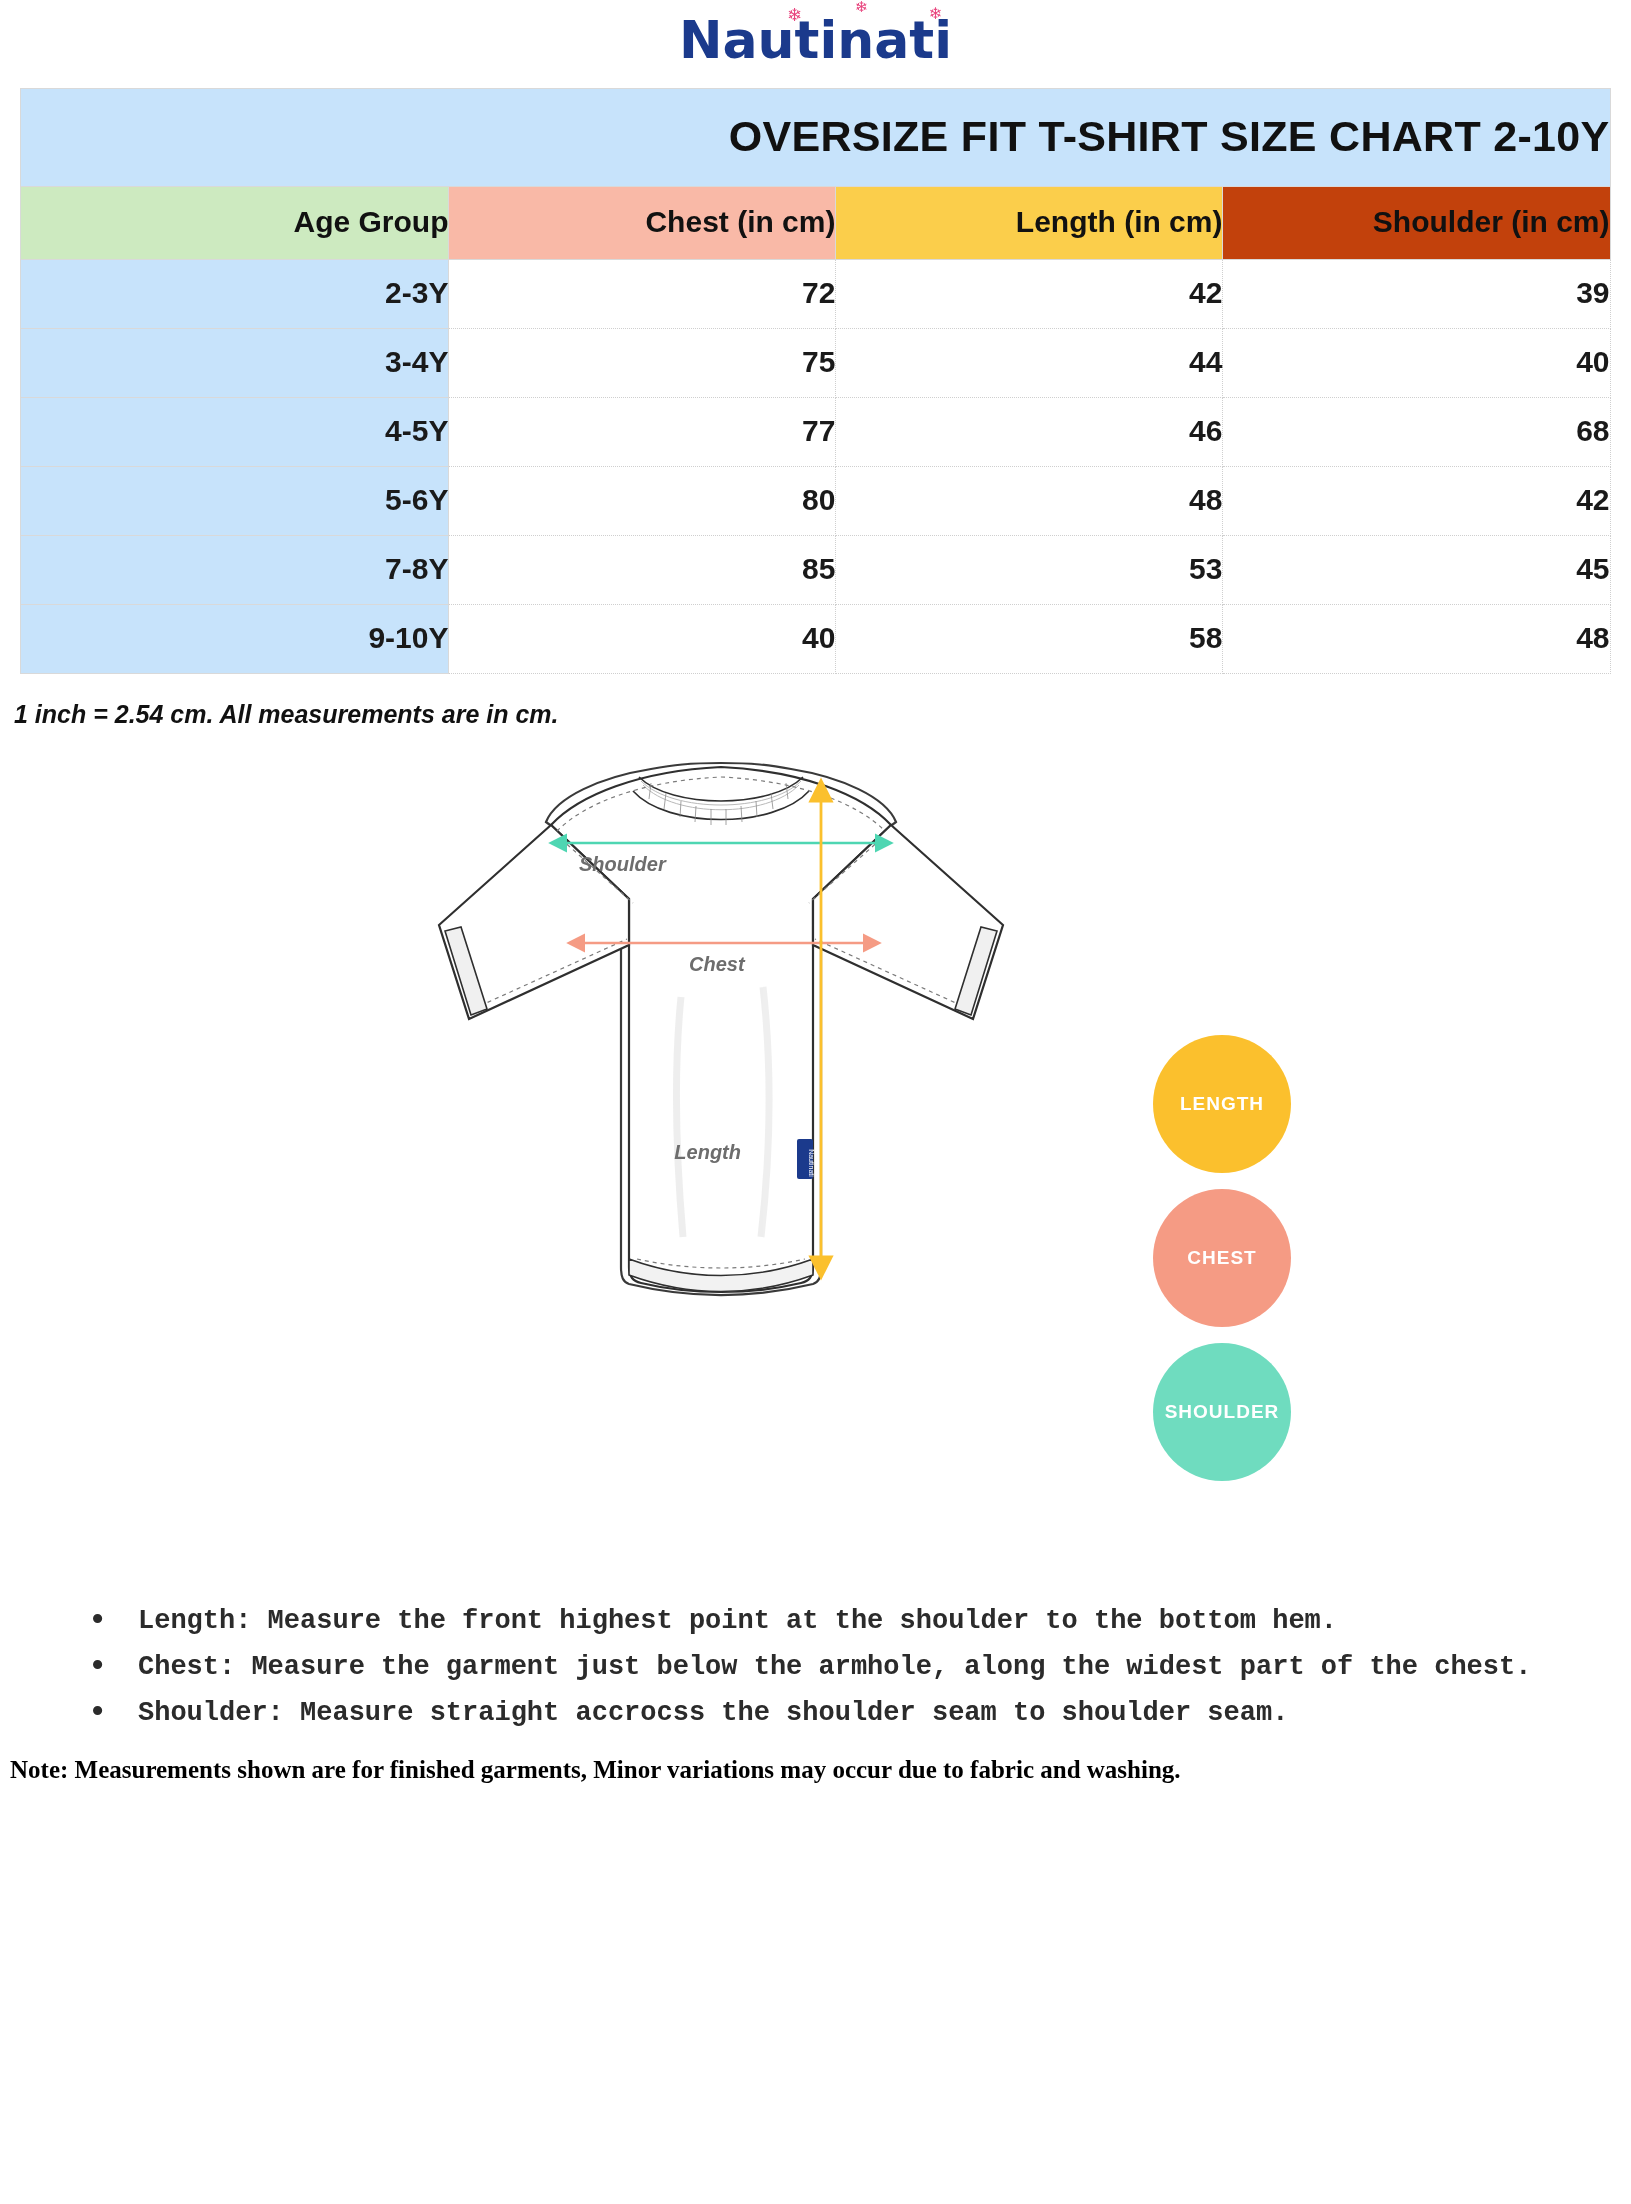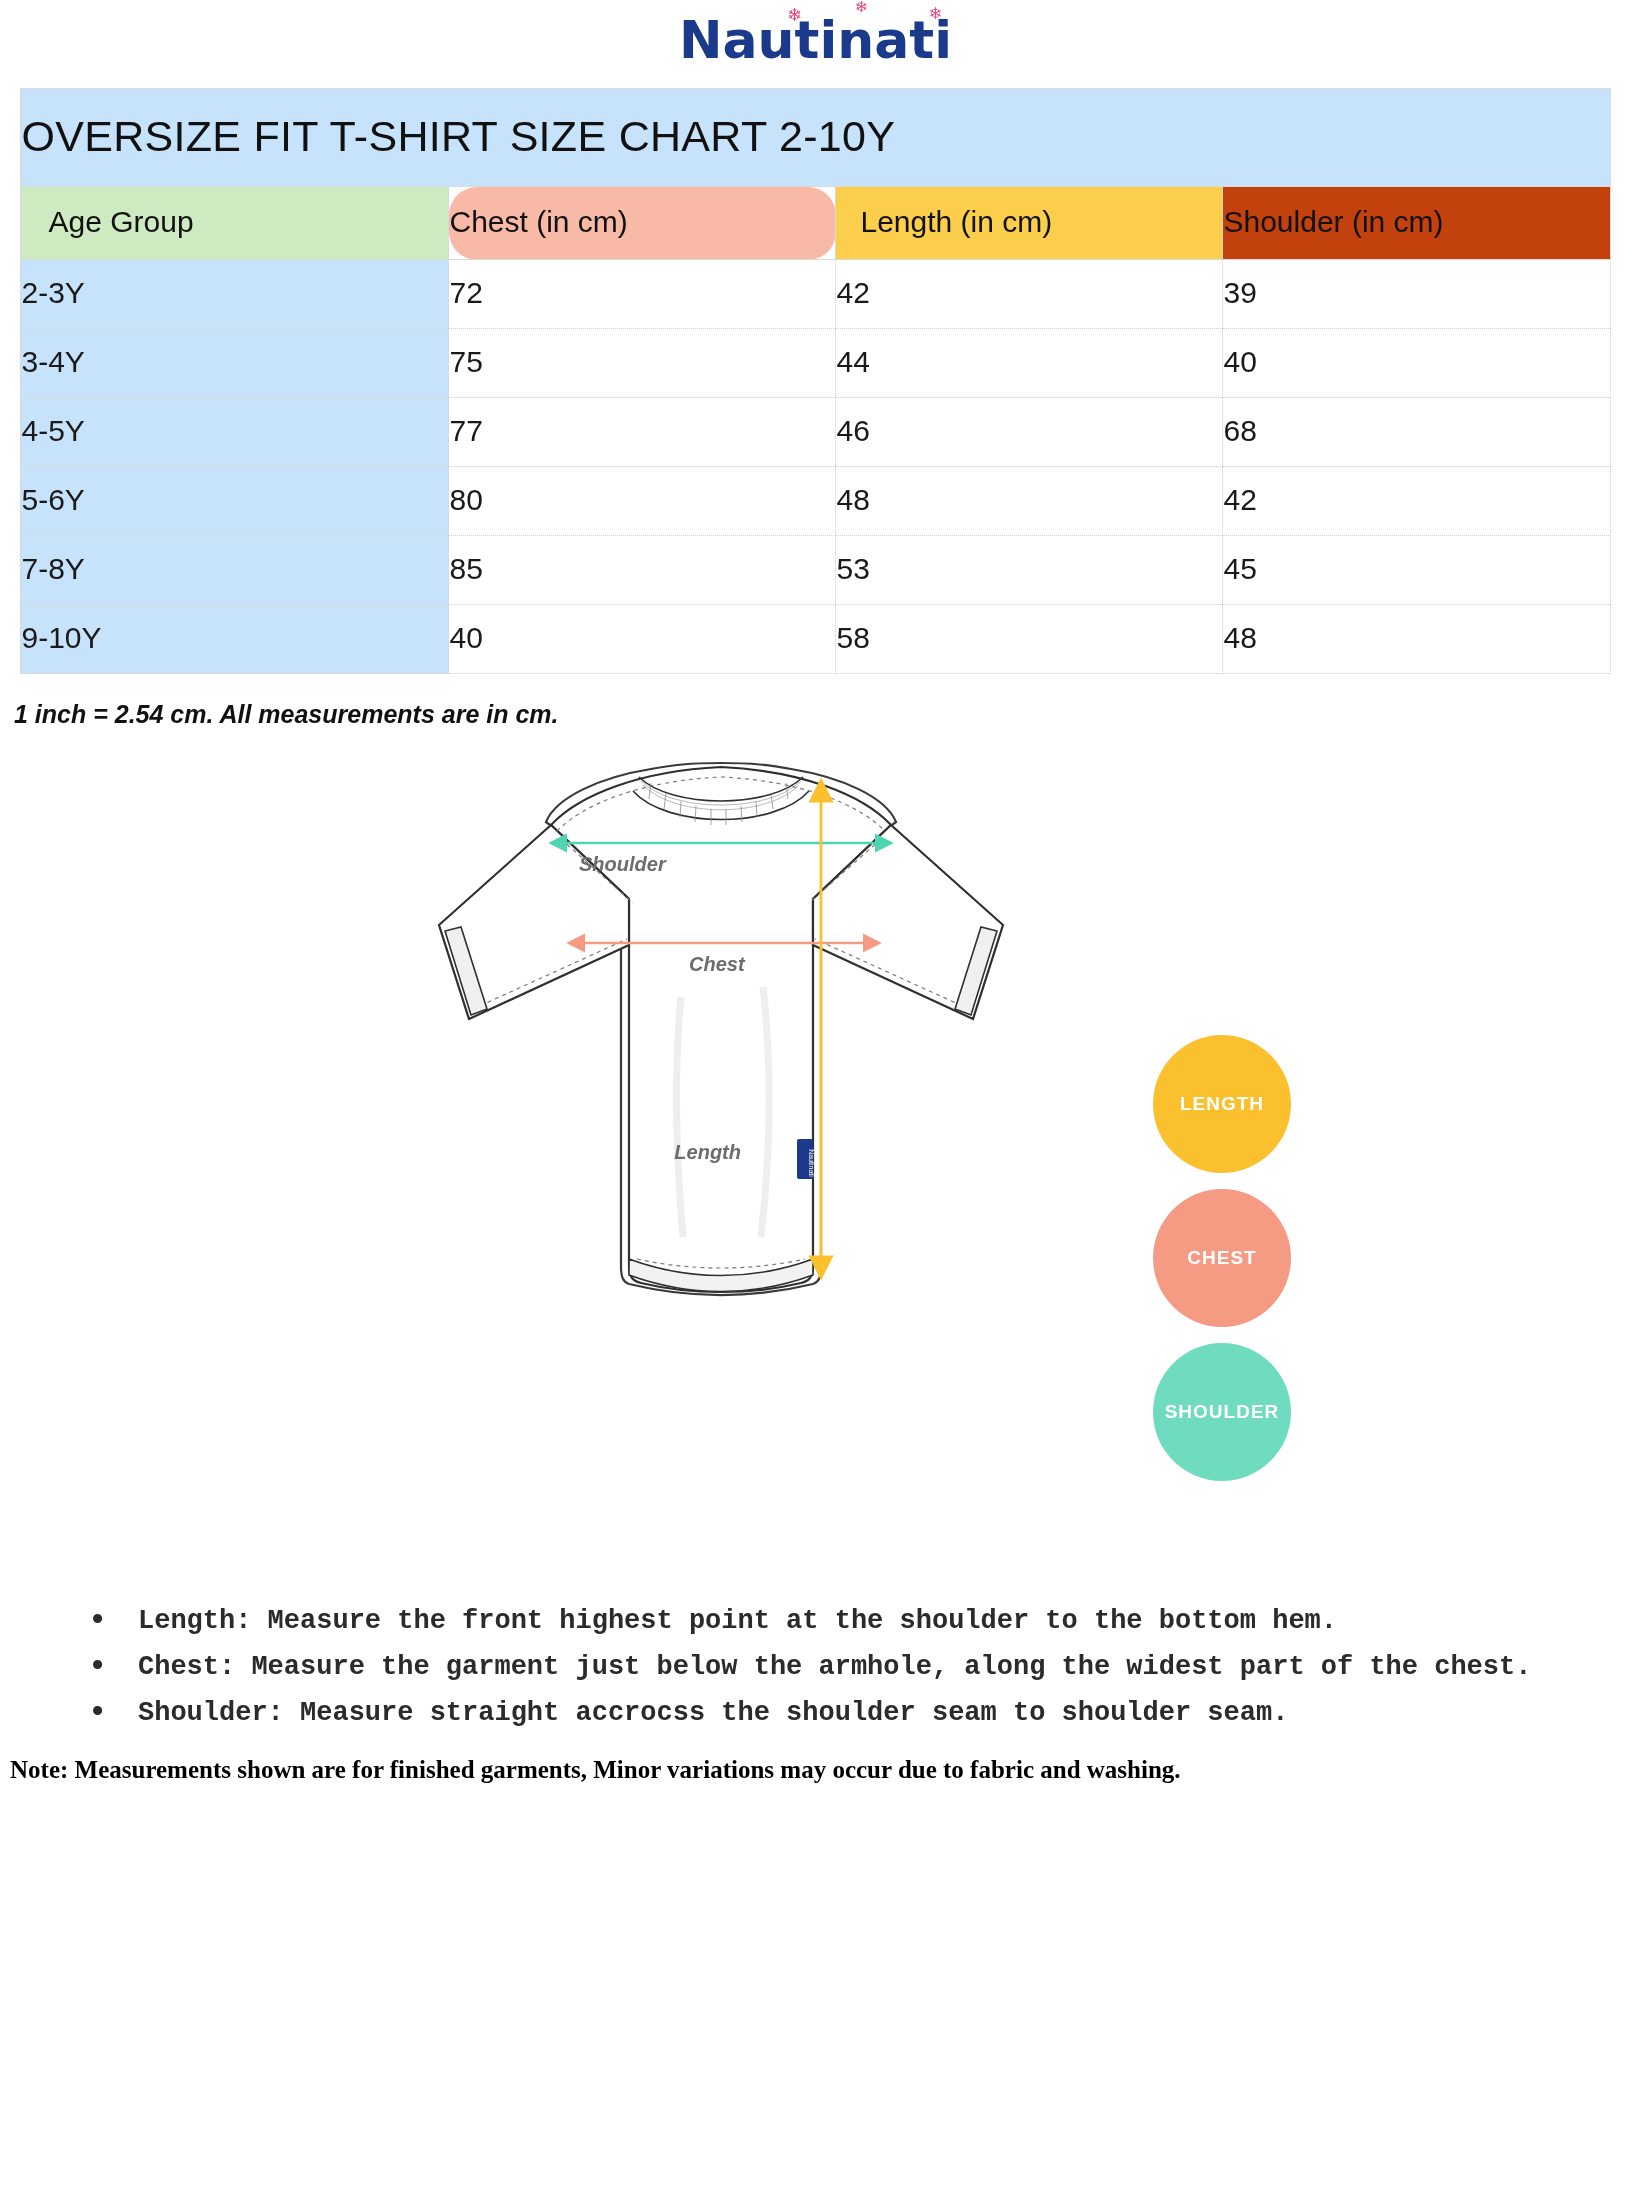--- a/index.html
+++ b/index.html
@@ -42,37 +42,37 @@
 
   
   .chart-table {
     width: 1589px;
     margin: 0 auto;
     border-collapse: collapse;
     table-layout: fixed;
   }
   .chart-table td, .chart-table th {
     border: 1px solid #d9d9d9;
-    text-align: left;
-    font-weight: normal;
+    text-align: right;
+    font-weight: bold;
   }
   .title-cell {
     background: #c7e3fb;
     font-size: 43px;
     padding: 23px 0 25px;
     color: #111;
     letter-spacing: 0.3px;
   }
   .hdr {
     font-size: 30px;
     padding: 18px 0 20px;
     color: #111;
   }
   .hdr.age { background: #cdeac0; padding-left: 27px; }
-  .hdr.chest { background: #f9b9a7; border-radius: 28px; }
+  .hdr.chest { background: #f9b9a7; }
   .hdr.length { background: #fbce4b; padding-left: 24px; }
   .hdr.shoulder { background: #c2410c; }
 
   .age-cell {
     background: #c7e3fb;
     font-size: 30px;
     padding: 16px 0 18px;
   }
   .val-cell {
     background: #ffffff;

